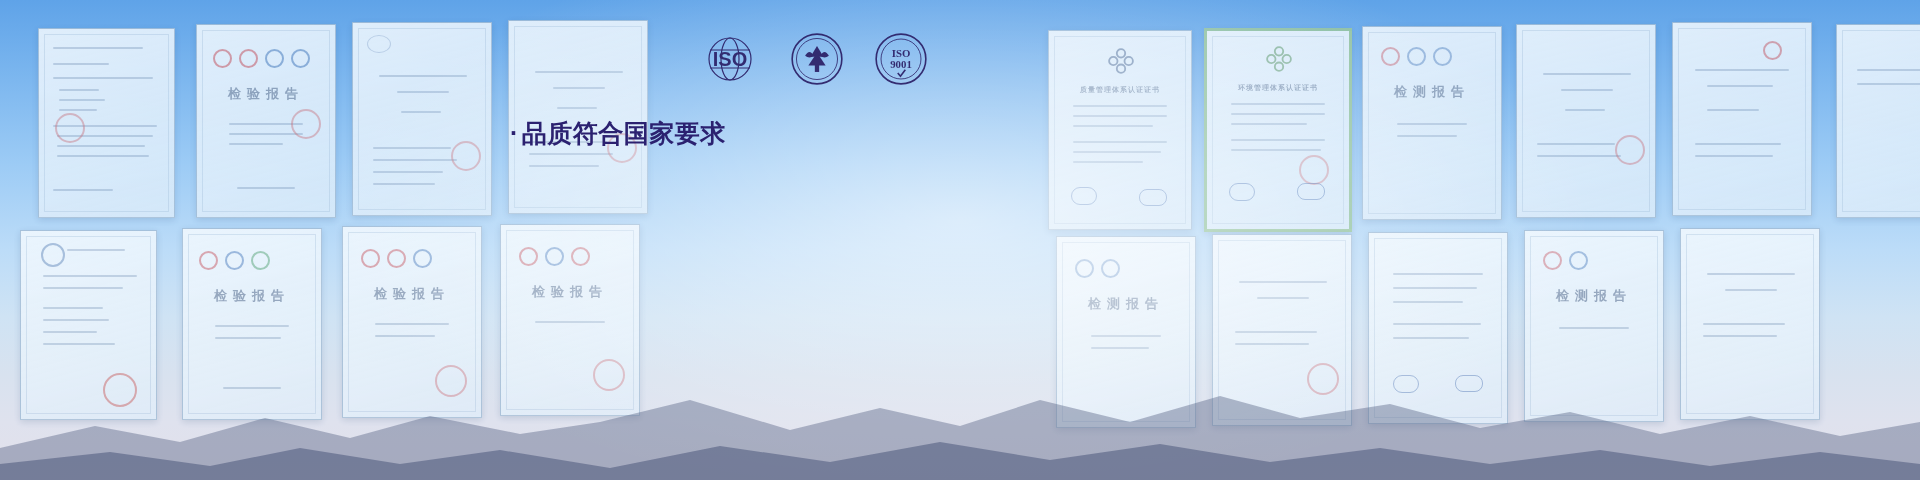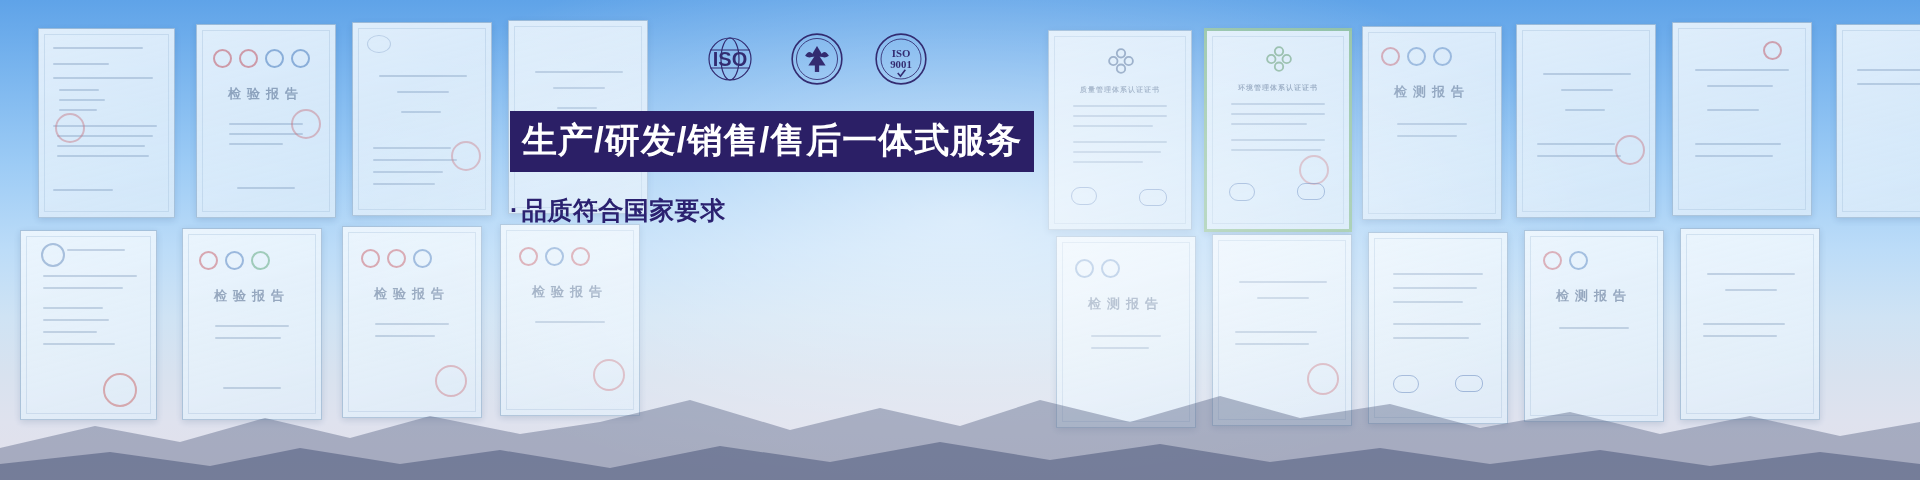--- a/index.html
+++ b/index.html
@@ -390,20 +390,19 @@
         <circle cx="50" cy="50" r="37" fill="none" stroke="#2b1f66" stroke-width="1.6"></circle>
         <text x="50" y="47" text-anchor="middle" font-family="'Liberation Serif',serif" font-size="20" font-weight="bold" fill="#2b1f66">ISO</text>
         <text x="50" y="67" text-anchor="middle" font-family="'Liberation Serif',serif" font-size="20" font-weight="bold" fill="#2b1f66">9001</text>
         <path d="M44,76 l5,6 l9,-12" fill="none" stroke="#2b1f66" stroke-width="3"></path>
       </svg>
     </div>
   </div>
 
   <div class="content">
 
-    <div class="subbar">生产/研发/销售/售后一体式服务</div>
 
     <div class="features">
       <div class="feat"><span class="dot">·</span><span>品质符合国家要求</span></div>
     </div>
   </div>
 
 </div>
 
 </body></html>

